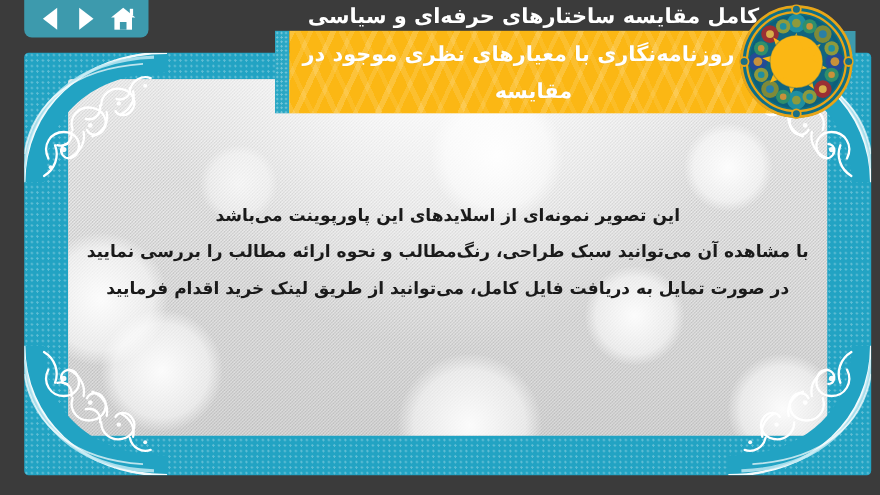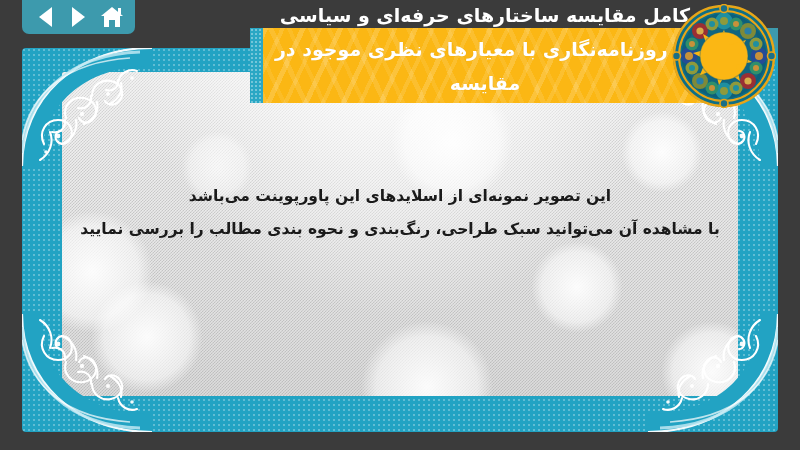--- a/index.html
+++ b/index.html
@@ -77,21 +77,21 @@
   
   .notch{
     position:absolute;left:718px;top:28px;width:60px;height:33px;z-index:10;
     background:#3d9aad;
     clip-path:polygon(18px 0,60px 0,60px 33px,0 33px);
   }
 
   
   .frame{
     position:absolute;left:22px;top:48px;width:756px;height:384px;
-    background:#22a3c3;border-radius:4px;z-index:15;overflow:hidden;
+    background:#22a3c3;border-radius:4px;z-index:15;overflow:hidden;padding-left:14px;
   }
   .frame .dots{
     position:absolute;inset:0;
     background-image:radial-gradient(circle at 2px 2px, rgba(255,255,255,.28) 0.9px, transparent 1.2px);
     background-size:5px 5px;
   }
   .inner{
     position:absolute;left:40px;top:24px;right:40px;bottom:36px;
     background:#d9d9d9;border-radius:3px;overflow:hidden;
   }
@@ -241,21 +241,22 @@
       <g fill="#ffffff" opacity=".95">
         <circle cx="36" cy="88" r="2.4"></circle>
           <circle cx="60" cy="66" r="2.2"></circle>
         <circle cx="86" cy="46" r="2"></circle>
           <circle cx="110" cy="30" r="1.8"></circle>
       </g>
     </svg>
 
     <div class="bodytext">
       <div>این تصویر نمونه‌ای از اسلایدهای این پاورپوینت می‌باشد</div>
-      <div>با مشاهده آن می‌توانید سبک طراحی، رنگ‌بندی و نحوه بندی مطالب را بررسی نمایید</div>
+      <div>با مشاهده آن می‌توانید سبک طراحی، رنگ‌مطالب و نحوه ارائه مطالب را بررسی نمایید</div>
+      <div>در صورت تمایل به دریافت فایل کامل، می‌توانید از طریق لینک خرید اقدام فرمایید</div>
     </div>
   </div>
 
   <div class="notch"></div>
 
   <div class="title-darkstrip"></div>
 
   <div class="banner-wrap">
     <div class="banner-tealbar"></div>
     <div class="banner">

